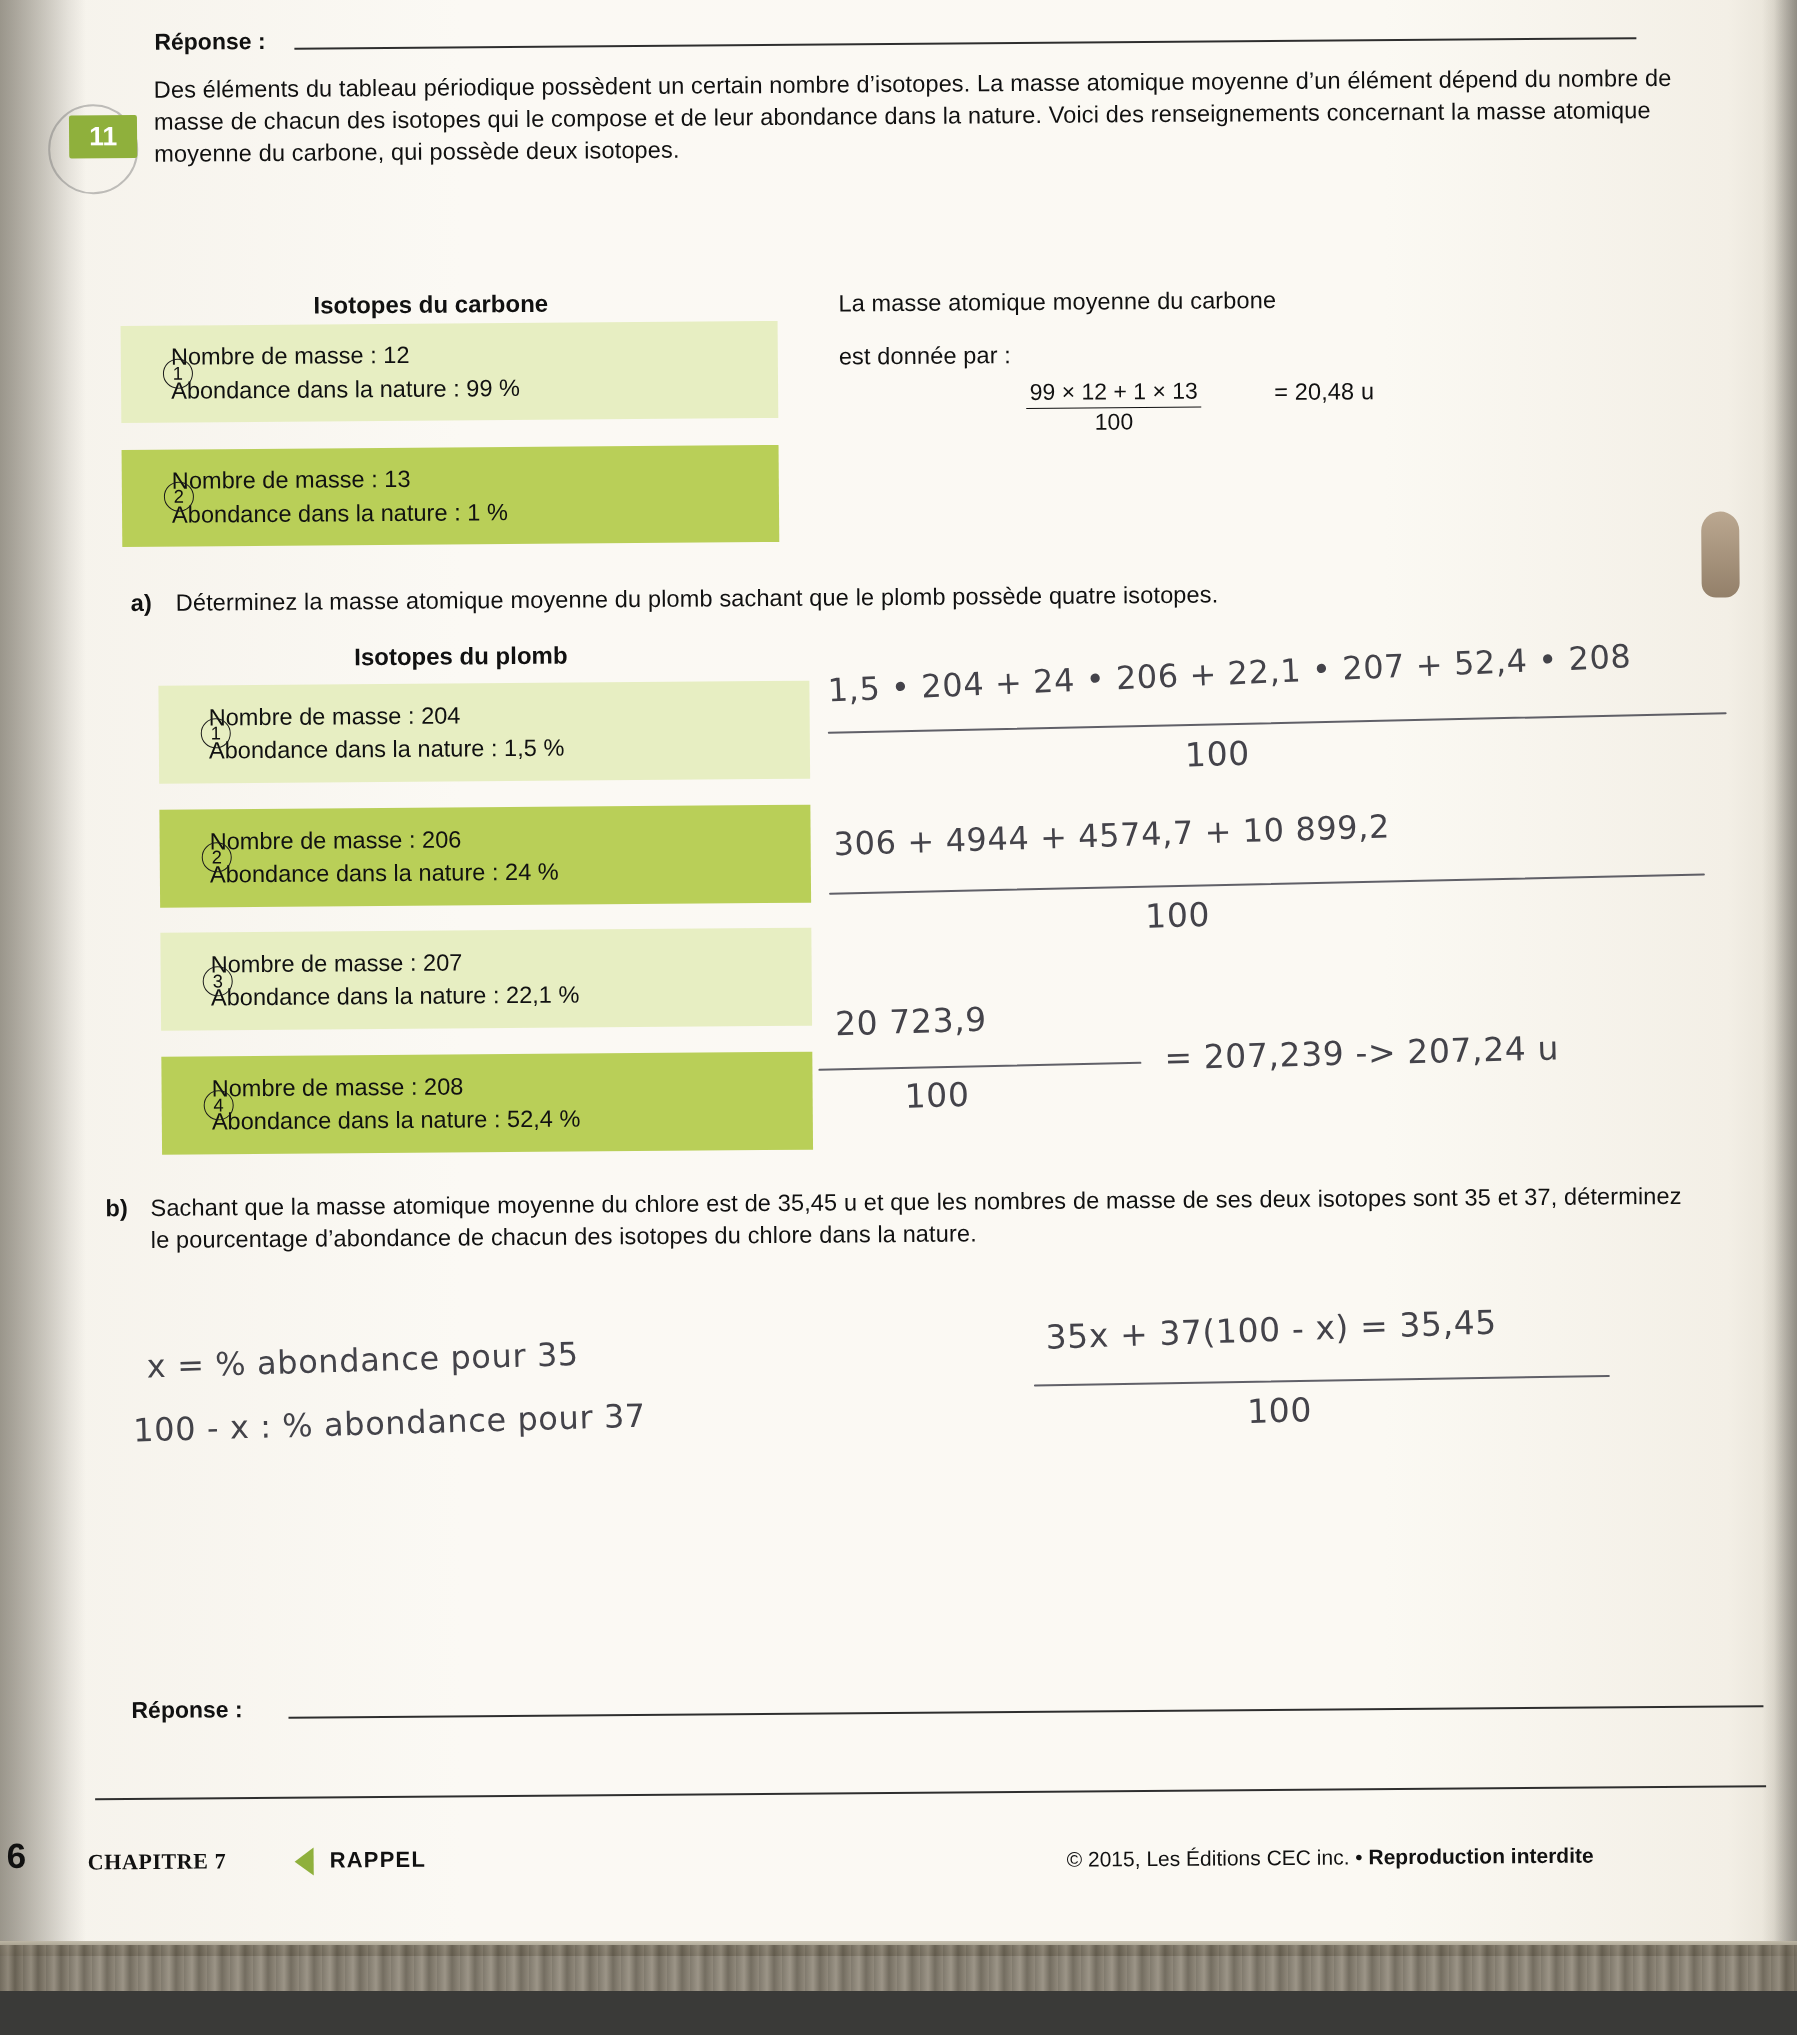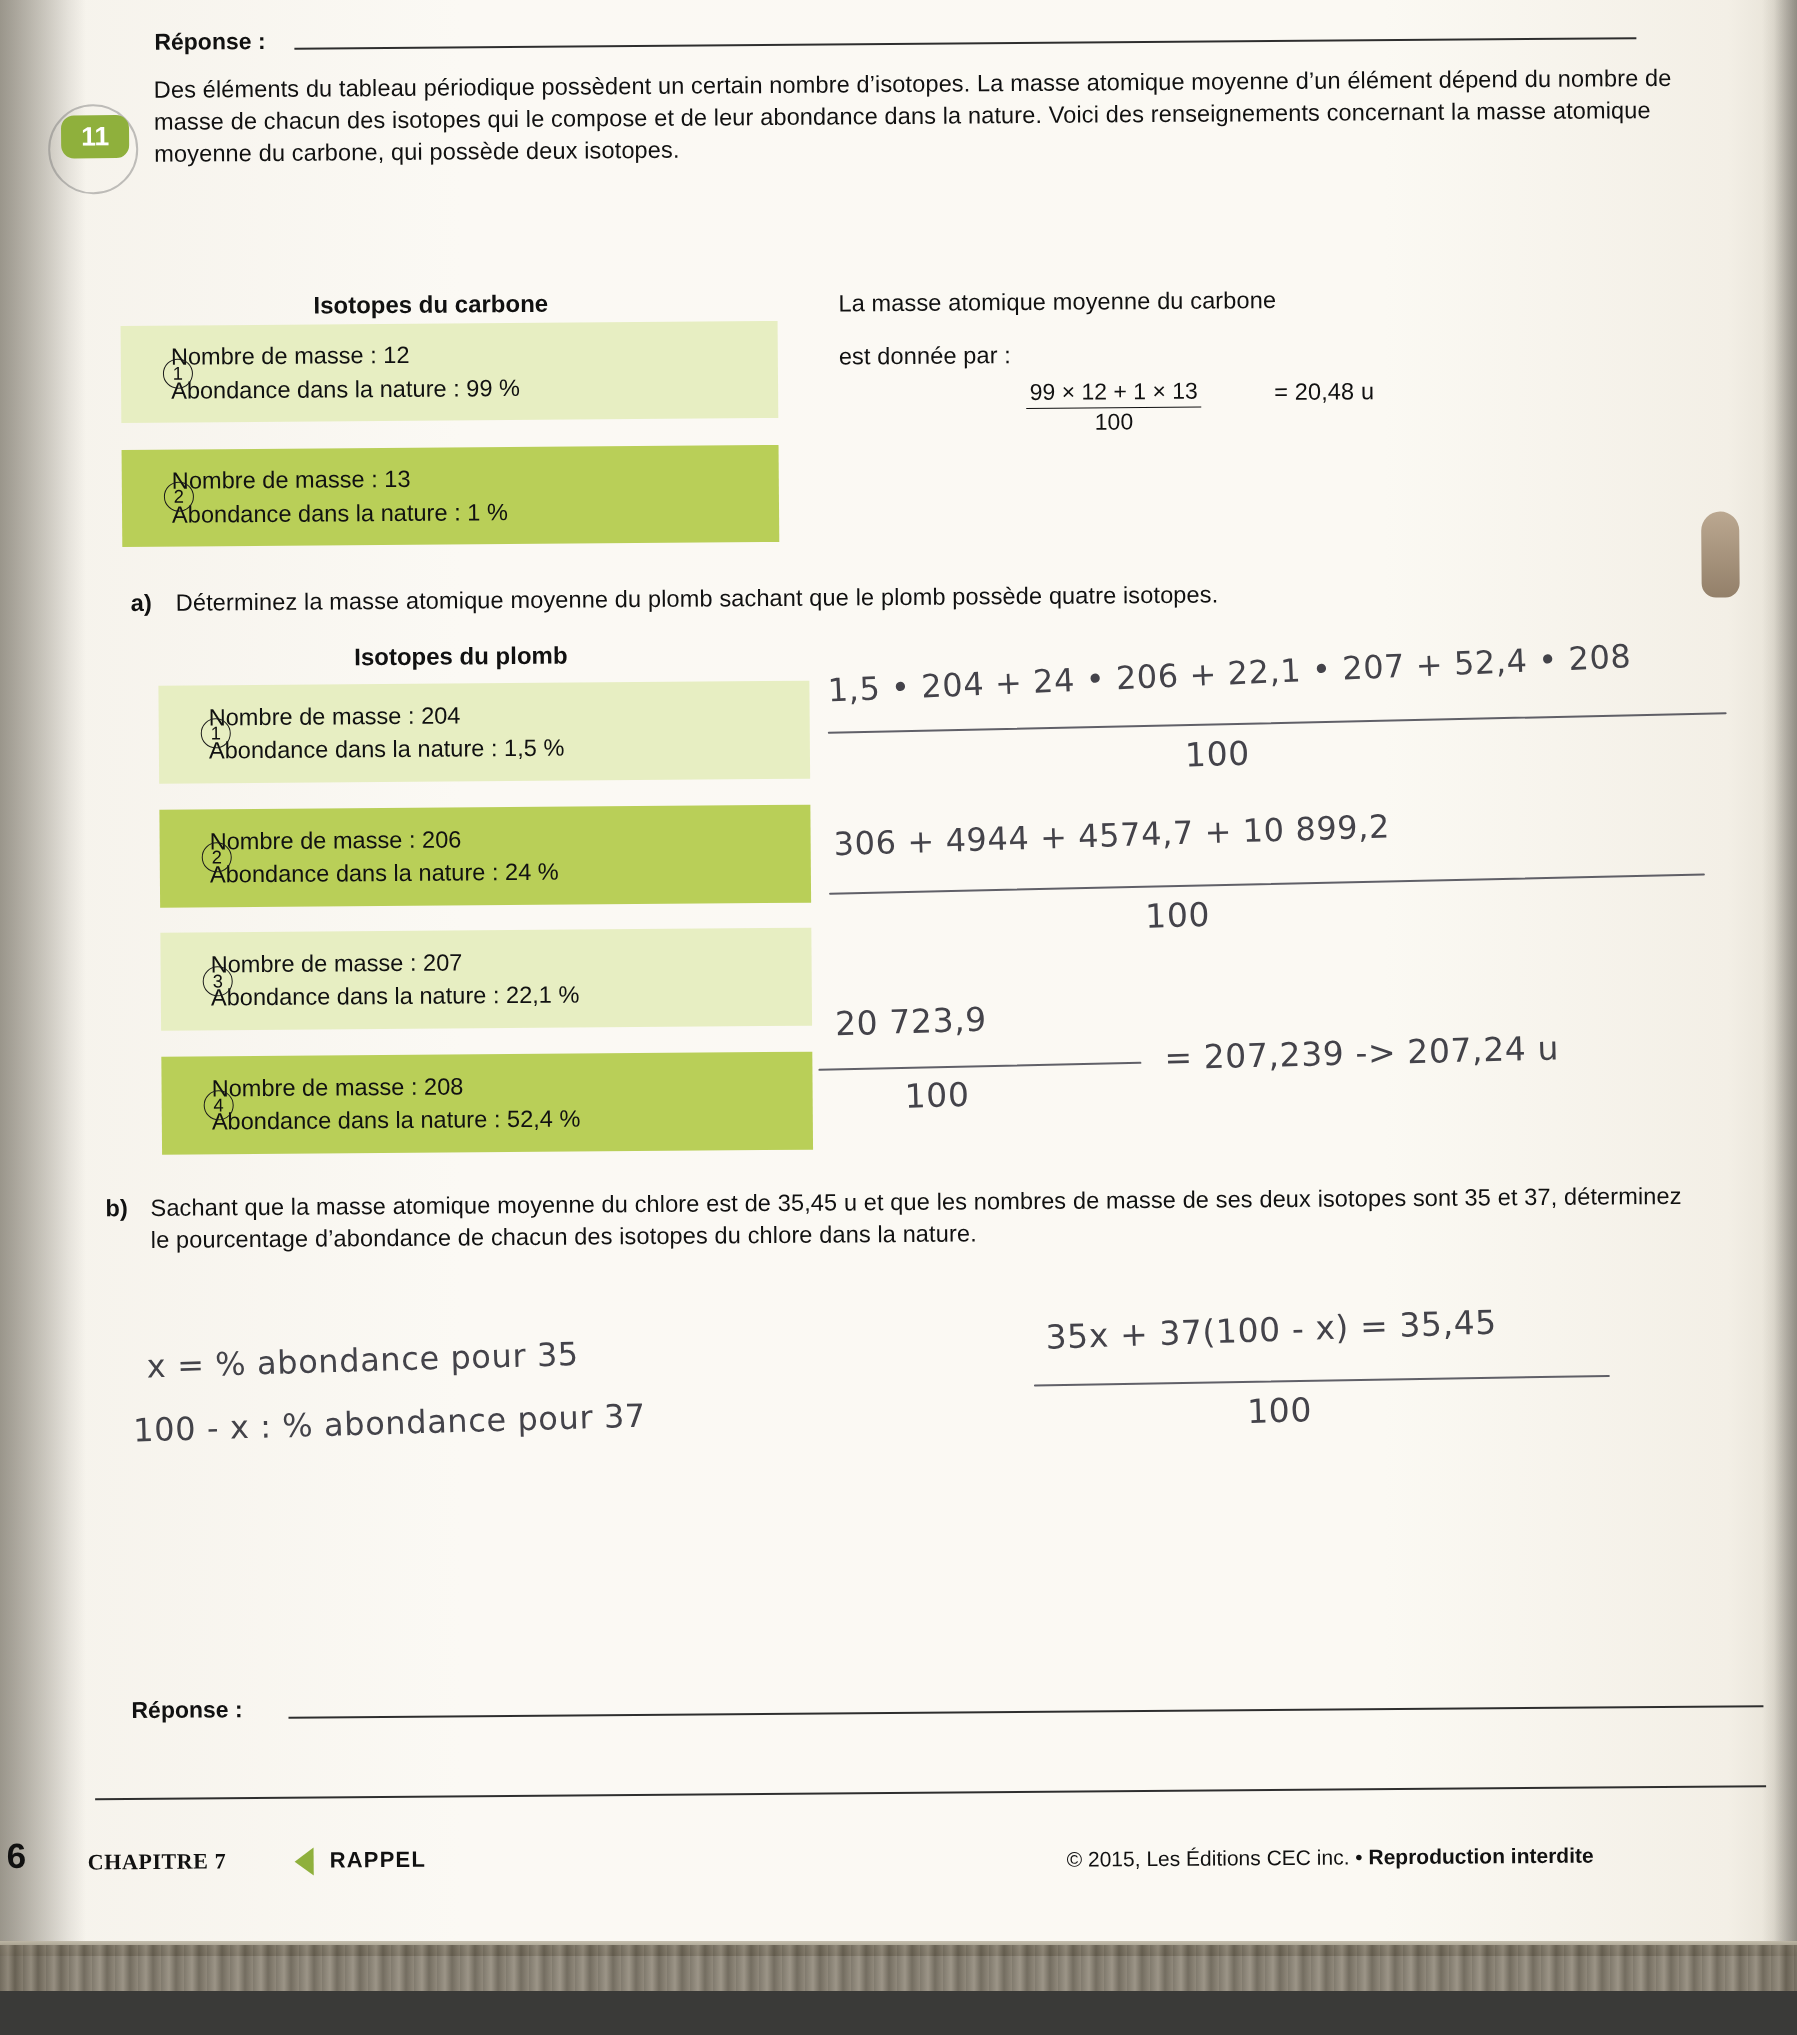--- a/index.html
+++ b/index.html
@@ -238,21 +238,21 @@
   <div class="paper-shadow-left"></div>
   <div class="paper-shadow-right"></div>
   <div class="pagefold"></div>
 
   <div class="content">
 
     <div class="reponse-label" style="left:162px; top:23px;">Réponse :</div>
     <div class="rule" style="left:302px; top:43px; width:1342px;"></div>
 
     <div class="qnum-circle" style="left:55px; top:98px;"></div>
-    <div class="qnum" style="left:68px; top:109px;border-radius:13px;">11</div>
+    <div class="qnum" style="left:76px; top:109px;">11</div>
     <div class="txt" style="left:161px; top:69px; width:1521px;">Des éléments du tableau périodique possèdent un certain nombre d’isotopes. La masse atomique moyenne d’un élément dépend du nombre de masse de chacun des isotopes qui le compose et de leur abondance dans la nature. Voici des renseignements concernant la masse atomique moyenne du carbone, qui possède deux isotopes.</div>
 
     <div class="box-title" style="left:319px; top:287px;">Isotopes du carbone</div>
 
     <div class="greenband band-a" style="left:126px; top:320px; width:657px; height:97px;">
       <div class="band-line">Nombre de masse : 12</div>
       <div class="band-line">Abondance dans la nature : 99 %</div>
     </div>
     <div class="circnum" style="left:168px; top:353px;">1</div>
 

